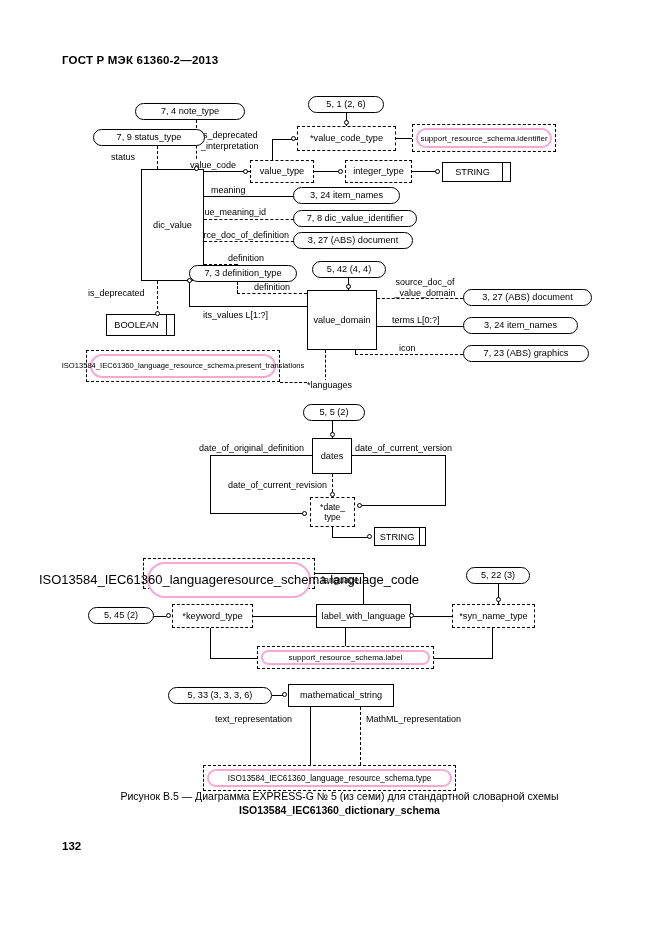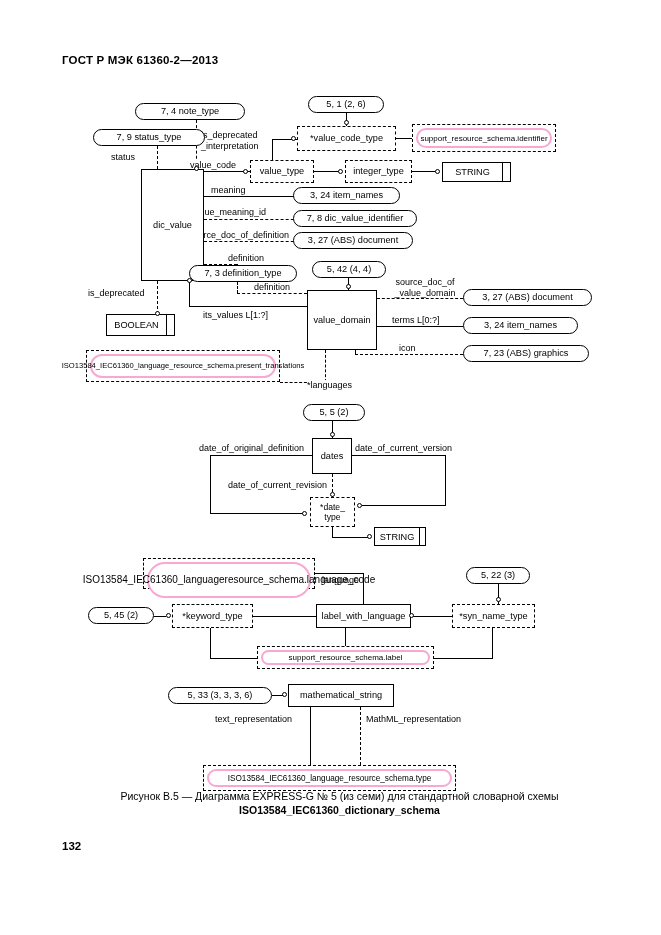--- a/index.html
+++ b/index.html
@@ -351,21 +351,21 @@
 
     <div class="lnv ln" style="left:332px; top:527px; height:10px;"></div>
     <div class="lnh ln" style="left:332px; top:537px; width:36px;"></div>
     <div class="dot" style="left:366.5px; top:534px;"></div>
 
     <div class="lbl" style="left:199px; top:443px;">date_of_original_definition</div>
     <div class="lbl" style="left:355px; top:443px;">date_of_current_version</div>
     <div class="lbl" style="left:228px; top:480px;">date_of_current_revision</div>
 
     <div class="oval-wrap" style="left:143px; top:558px; width:172px; height:31px;">
-      <div class="oval-in" style="font-size:10px; line-height:9.8px; padding:16px 6px;">
+      <div class="oval-in" style="font-size:13px; line-height:9.8px; padding:16px 6px;">
         <span>ISO13584_IEC61360_language</span>
           <br>
         <span>resource_schema.language_code</span>
       </div>
     </div>
 
     <div class="oval" style="left:88px; top:607px; width:66px; height:17px;">5, 45 (2)</div>
 
     <div class="node ent-dash" style="left:172px; top:604px; width:81px; height:24px;">*keyword_type</div>
 

